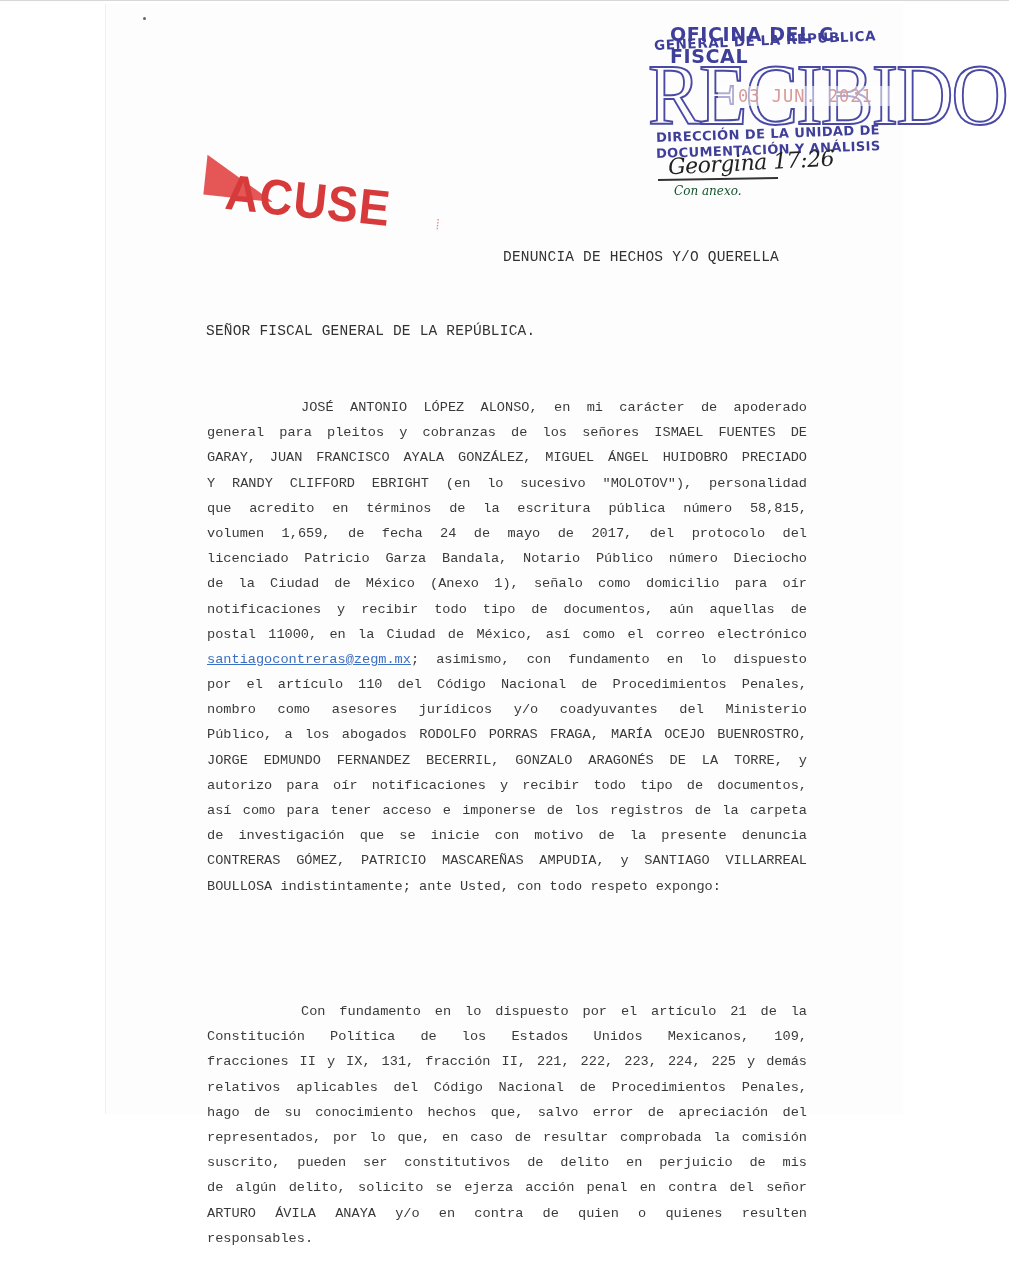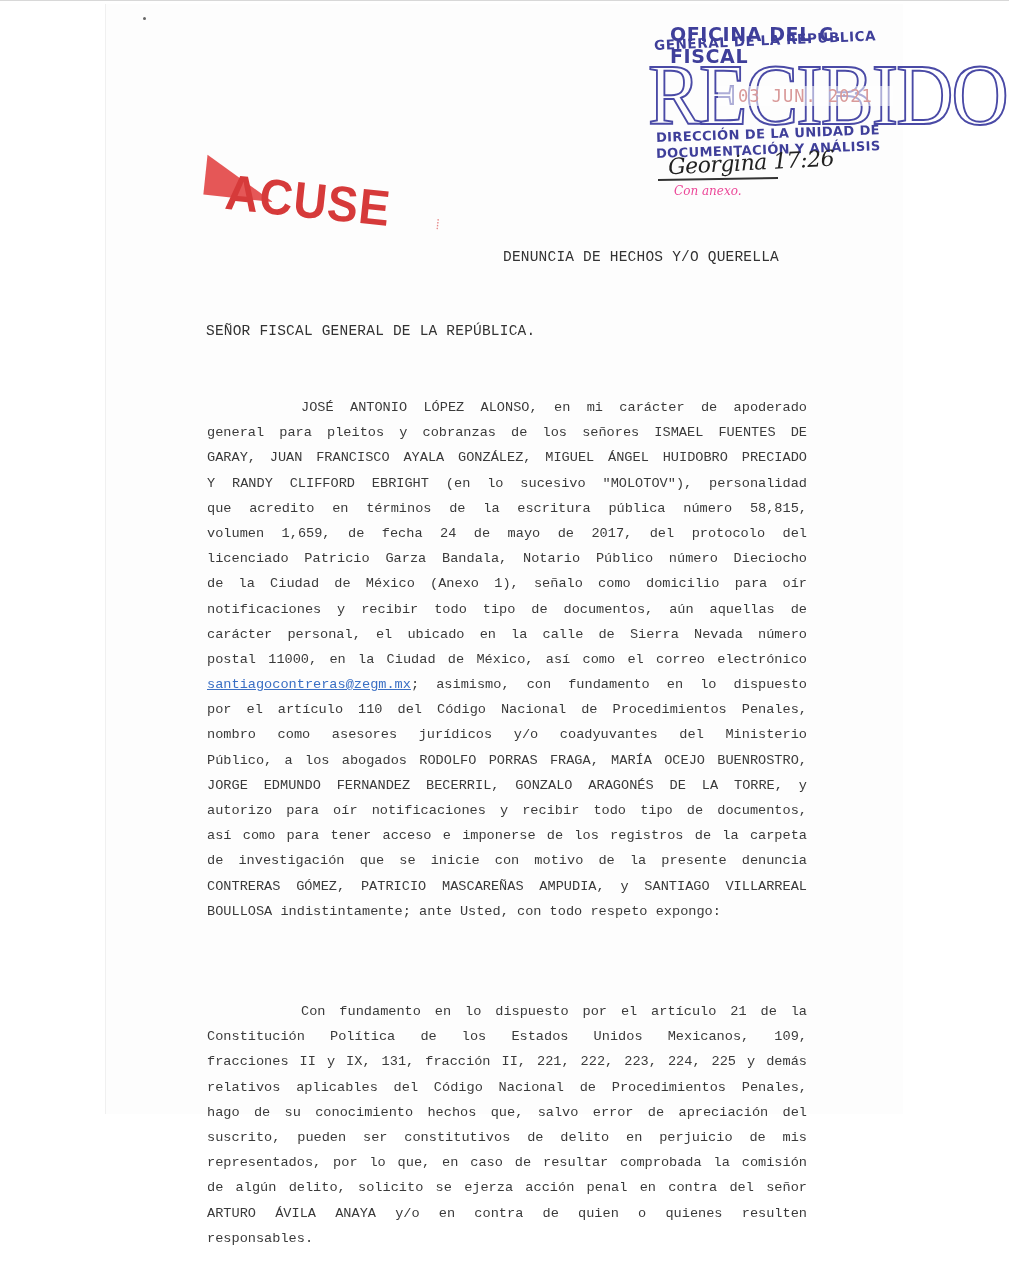--- a/index.html
+++ b/index.html
@@ -18,21 +18,21 @@
     .stamp-line2 { position: absolute; left: 6px; top: 19px; font-family: "DejaVu Sans", sans-serif; font-weight: bold; font-size: 13.5px; letter-spacing: 0.6px; transform: rotate(-2.5deg); transform-origin: left center; }
     .stamp-big {
       position: absolute; left: 0px; top: 34px; font-family: "Liberation Serif", serif; font-size: 86px; line-height: 86px;
       color: transparent; -webkit-text-stroke: 2px #4a4aa6; letter-spacing: -2px; transform: scaleX(0.92); transform-origin: left top;
     }
     .stamp-date { position: absolute; left: 70px; top: 68px; font-family: "DejaVu Sans Mono", monospace; font-size: 17px; color: #d99a9a; letter-spacing: 1px; background: rgba(255,255,255,0.55); padding: 0 20px; }
     .stamp-line3 { position: absolute; left: 8px; top: 112px; font-family: "DejaVu Sans", sans-serif; font-weight: bold; font-size: 13px; letter-spacing: 0.4px; transform: rotate(-2deg); transform-origin: left center; }
     .stamp-line4 { position: absolute; left: 8px; top: 128px; font-family: "DejaVu Sans", sans-serif; font-weight: bold; font-size: 13px; letter-spacing: 0.4px; transform: rotate(-2deg); transform-origin: left center; }
     .stamp-sig { position: absolute; left: 20px; top: 132px; font-family: "DejaVu Serif", serif; font-style: italic; font-size: 22px; color: #222; letter-spacing: -0.5px; transform: rotate(-3deg); }
     .stamp-sig-line { position: absolute; left: 10px; top: 160px; width: 120px; height: 2px; background: #333; transform: rotate(-1deg); }
-    .stamp-annex { position: absolute; left: 26px; top: 166px; font-family: "DejaVu Serif", serif; font-style: italic; font-size: 12px; color: #ec4899; }
+    .stamp-annex { position: absolute; left: 26px; top: 166px; font-family: "DejaVu Serif", serif; font-style: italic; font-size: 12px; color: #14532d; }
 
     
     .stamp-acuse { position: absolute; left: 200px; top: 150px; width: 260px; height: 100px; transform: rotate(6deg); transform-origin: left top; }
     .acuse-flag { position: absolute; left: 8px; top: 4px; width: 0; height: 0; border-left: 70px solid transparent; border-bottom: 40px solid #e03a3a; transform: scaleX(-1); opacity: 0.85; }
     .acuse-text { position: absolute; left: 30px; top: 10px; font-family: "Liberation Sans", sans-serif; font-weight: bold; font-size: 50px; color: #d63a3a; letter-spacing: 1px; transform: scaleX(0.92); transform-origin: left top; }
     .acuse-mark { position: absolute; left: 240px; top: 42px; font-size: 14px; color: #d63a3a; opacity: 0.6; }
 
     
     .doc-title { position: absolute; left: 503px; top: 249px; font-size: 14.5px; letter-spacing: 0.2px; color: #333; text-align: center; }
     .salutation { position: absolute; left: 206px; top: 323px; font-size: 14.5px; letter-spacing: 0.2px; color: #333; }
@@ -76,38 +76,37 @@
 <div class="para para1">
   <span class="line indent">JOSÉ ANTONIO LÓPEZ ALONSO, en mi carácter de apoderado</span>
   <span class="line">general para pleitos y cobranzas de los señores ISMAEL FUENTES DE</span>
   <span class="line">GARAY, JUAN FRANCISCO AYALA GONZÁLEZ, MIGUEL ÁNGEL HUIDOBRO PRECIADO</span>
   <span class="line">Y RANDY CLIFFORD EBRIGHT (en lo sucesivo "MOLOTOV"), personalidad</span>
   <span class="line">que acredito en términos de la escritura pública número 58,815,</span>
   <span class="line">volumen 1,659, de fecha 24 de mayo de 2017, del protocolo del</span>
   <span class="line">licenciado Patricio Garza Bandala, Notario Público número Dieciocho</span>
   <span class="line">de la Ciudad de México (Anexo 1), señalo como domicilio para oír</span>
   <span class="line">notificaciones y recibir todo tipo de documentos, aún aquellas de</span>
-  <span class="line">carácter personal, el ubicado en la calle de Sierra Nevada número</span>
   <span class="line">postal 11000, en la Ciudad de México, así como el correo electrónico</span>
   <span class="line"><a class="email">santiagocontreras@zegm.mx</a><span>; asimismo, con fundamento en lo dispuesto</span></span>
   <span class="line">por el artículo 110 del Código Nacional de Procedimientos Penales,</span>
   <span class="line">nombro como asesores jurídicos y/o coadyuvantes del Ministerio</span>
   <span class="line">Público, a los abogados RODOLFO PORRAS FRAGA, MARÍA OCEJO BUENROSTRO,</span>
   <span class="line">JORGE EDMUNDO FERNANDEZ BECERRIL, GONZALO ARAGONÉS DE LA TORRE, y</span>
   <span class="line">autorizo para oír notificaciones y recibir todo tipo de documentos,</span>
   <span class="line">así como para tener acceso e imponerse de los registros de la carpeta</span>
   <span class="line">de investigación que se inicie con motivo de la presente denuncia</span>
   <span class="line">CONTRERAS GÓMEZ, PATRICIO MASCAREÑAS AMPUDIA, y SANTIAGO VILLARREAL</span>
   <span class="line last">BOULLOSA indistintamente; ante Usted, con todo respeto expongo:</span>
 </div>
 
 <div class="para para2">
   <span class="line indent">Con fundamento en lo dispuesto por el artículo 21 de la</span>
   <span class="line">Constitución Política de los Estados Unidos Mexicanos, 109,</span>
   <span class="line">fracciones II y IX, 131, fracción II, 221, 222, 223, 224, 225 y demás</span>
   <span class="line">relativos aplicables del Código Nacional de Procedimientos Penales,</span>
   <span class="line">hago de su conocimiento hechos que, salvo error de apreciación del</span>
+  <span class="line">representados, por lo que, en caso de resultar comprobada la comisión</span>
   <span class="line">suscrito, pueden ser constitutivos de delito en perjuicio de mis</span>
-  <span class="line">representados, por lo que, en caso de resultar comprobada la comisión</span>
   <span class="line">de algún delito, solicito se ejerza acción penal en contra del señor</span>
   <span class="line">ARTURO ÁVILA ANAYA y/o en contra de quien o quienes resulten</span>
   <span class="line last">responsables.</span>
 </div>
 
 </body></html>

